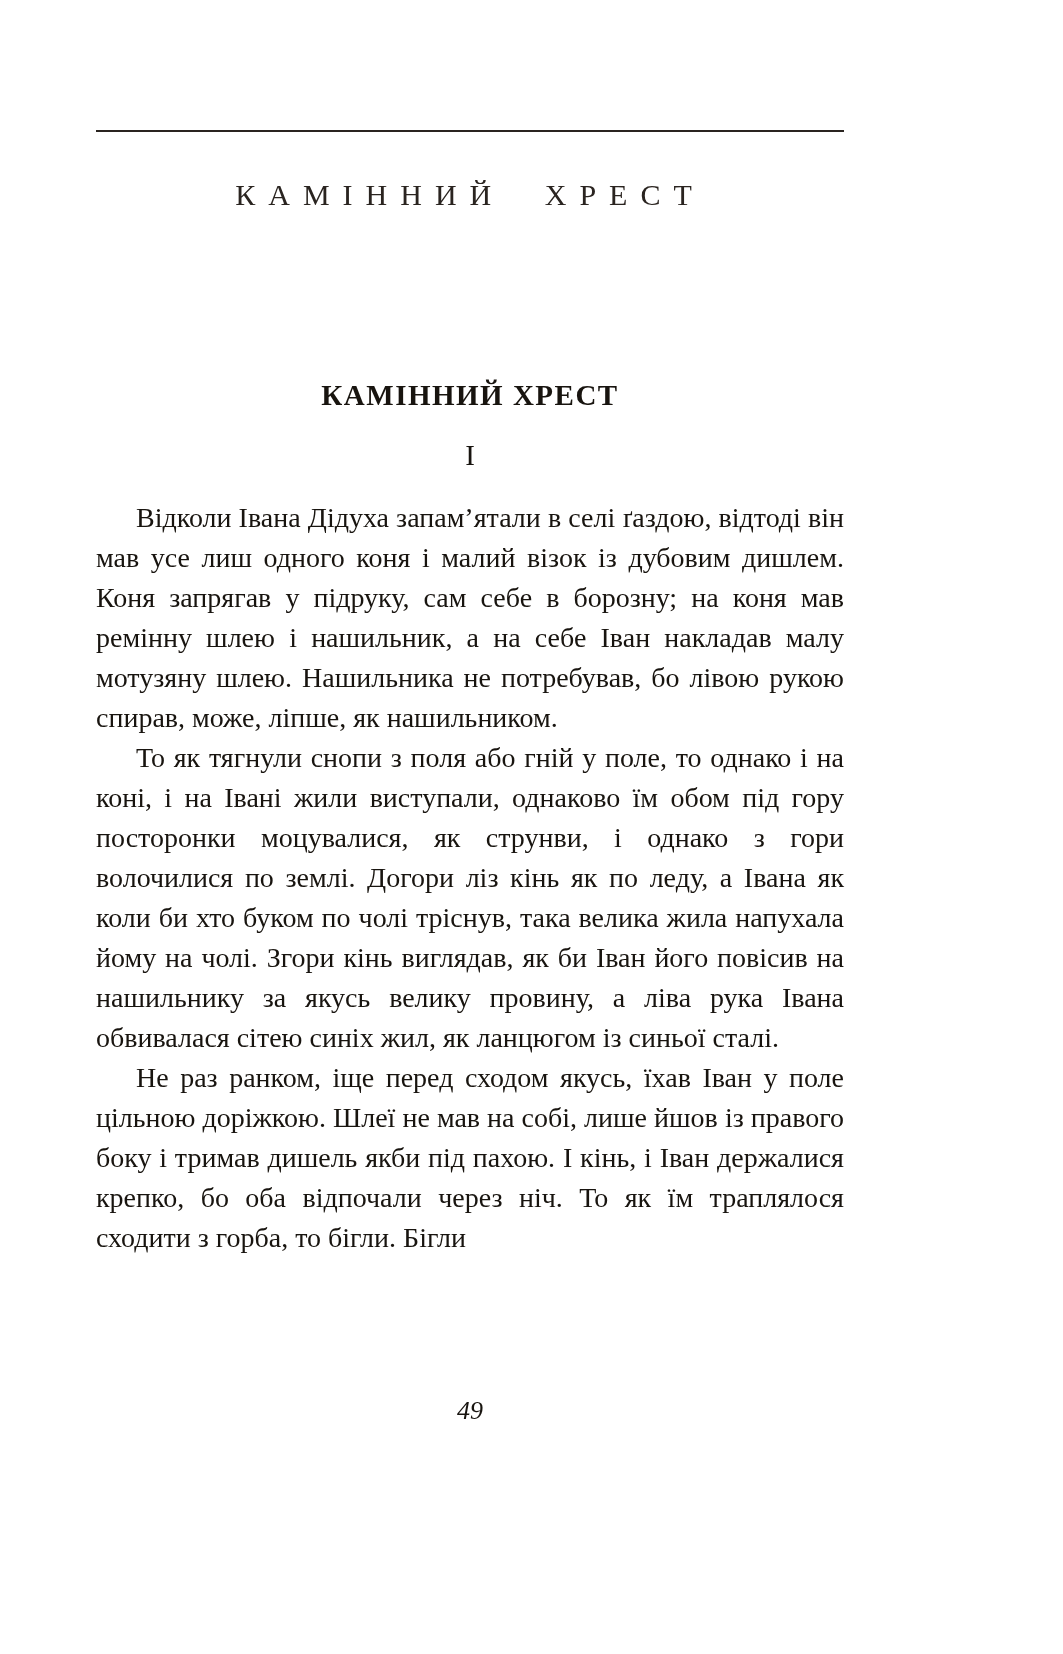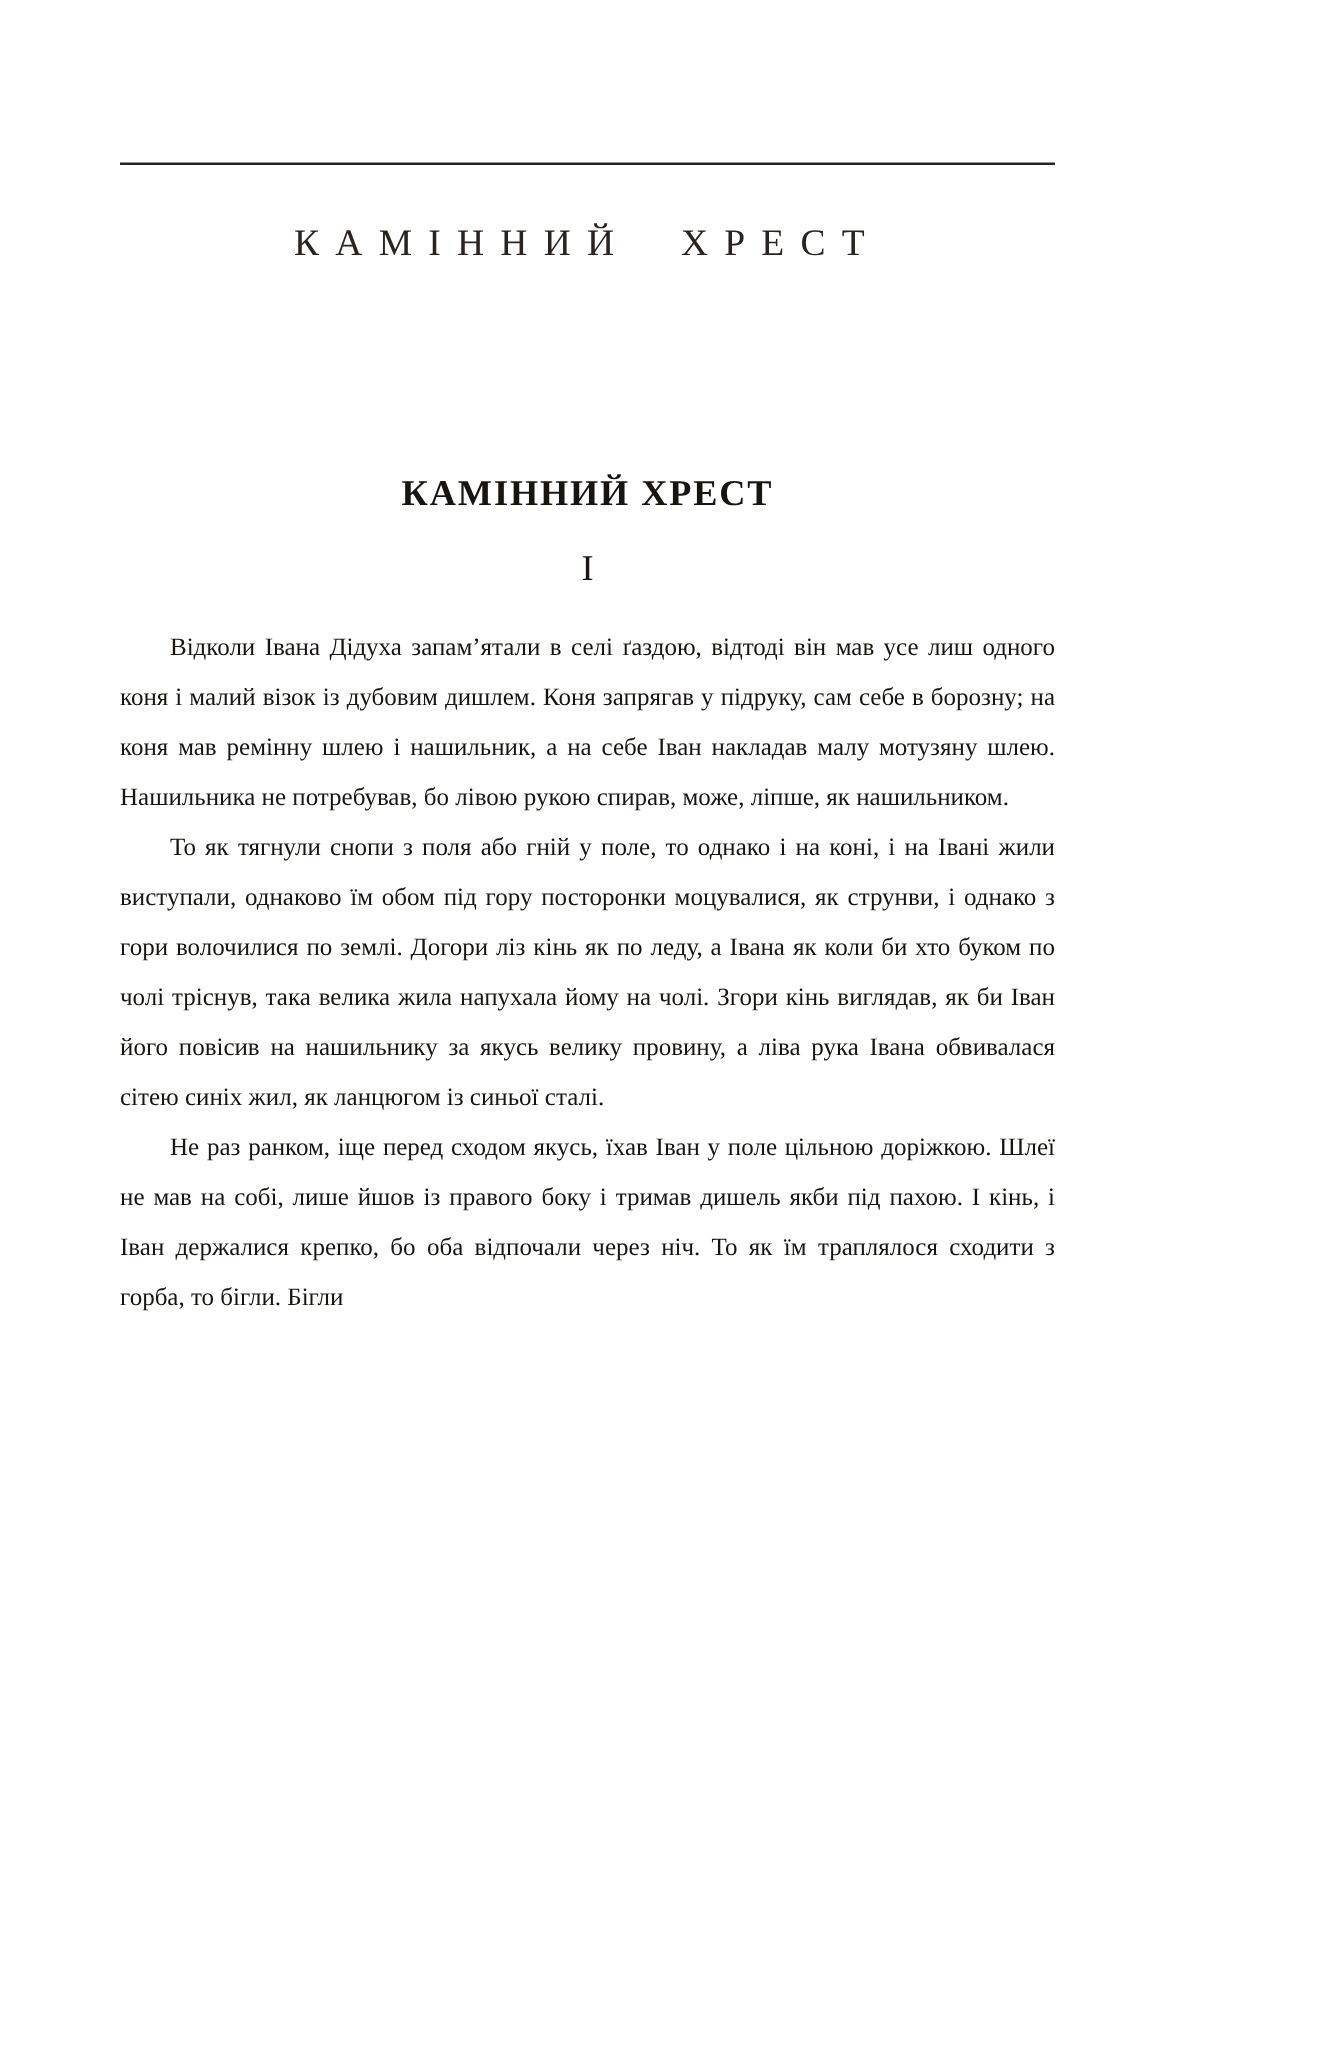--- a/index.html
+++ b/index.html
@@ -53,21 +53,21 @@
   }
   .section-number {
     margin-top: 26px;
     text-align: center;
     font-size: 29px;
     line-height: 34px;
     color: #18140f;
   }
   .body-text {
     margin-top: 26px;
-    font-size: 20px;
+    font-size: 28px;
     line-height: 40px;
     text-align: justify;
     text-justify: inter-word;
     color: #18140f;
   }
   .body-text p {
     margin: 0;
     padding: 0;
     text-indent: 40px;
   }
@@ -97,13 +97,14 @@
     <div class="section-number">I</div>
 
     <div class="body-text">
       <p>Відколи Івана Дідуха запам’ятали в селі ґаздою, відтоді він мав усе лиш одного коня і малий візок із дубовим дишлем. Коня запрягав у підруку, сам себе в борозну; на коня мав ремінну шлею і нашильник, а на себе Іван накладав малу мотузяну шлею. Нашильника не потребував, бо лівою рукою спирав, може, ліпше, як нашильником.</p>
       <p>То як тягнули снопи з поля або гній у поле, то однако і на коні, і на Івані жили виступали, однаково їм обом під гору посторонки моцувалися, як струнви, і однако з гори волочилися по землі. Догори ліз кінь як по леду, а Івана як коли би хто буком по чолі тріснув, така велика жила напухала йому на чолі. Згори кінь виглядав, як би Іван його повісив на нашильнику за якусь велику провину, а ліва рука Івана обвивалася сітею синіх жил, як ланцюгом із синьої сталі.</p>
       <p>Не раз ранком, іще перед сходом якусь, їхав Іван у поле цільною доріжкою. Шлеї не мав на собі, лише йшов із правого боку і тримав дишель якби під пахою. І кінь, і Іван держалися крепко, бо оба відпочали через ніч. То як їм траплялося сходити з горба, то бігли. Бігли</p>
     </div>
 
   </div>
 
+  <div class="page-number">49</div>
 </div>
 
 </body></html>

